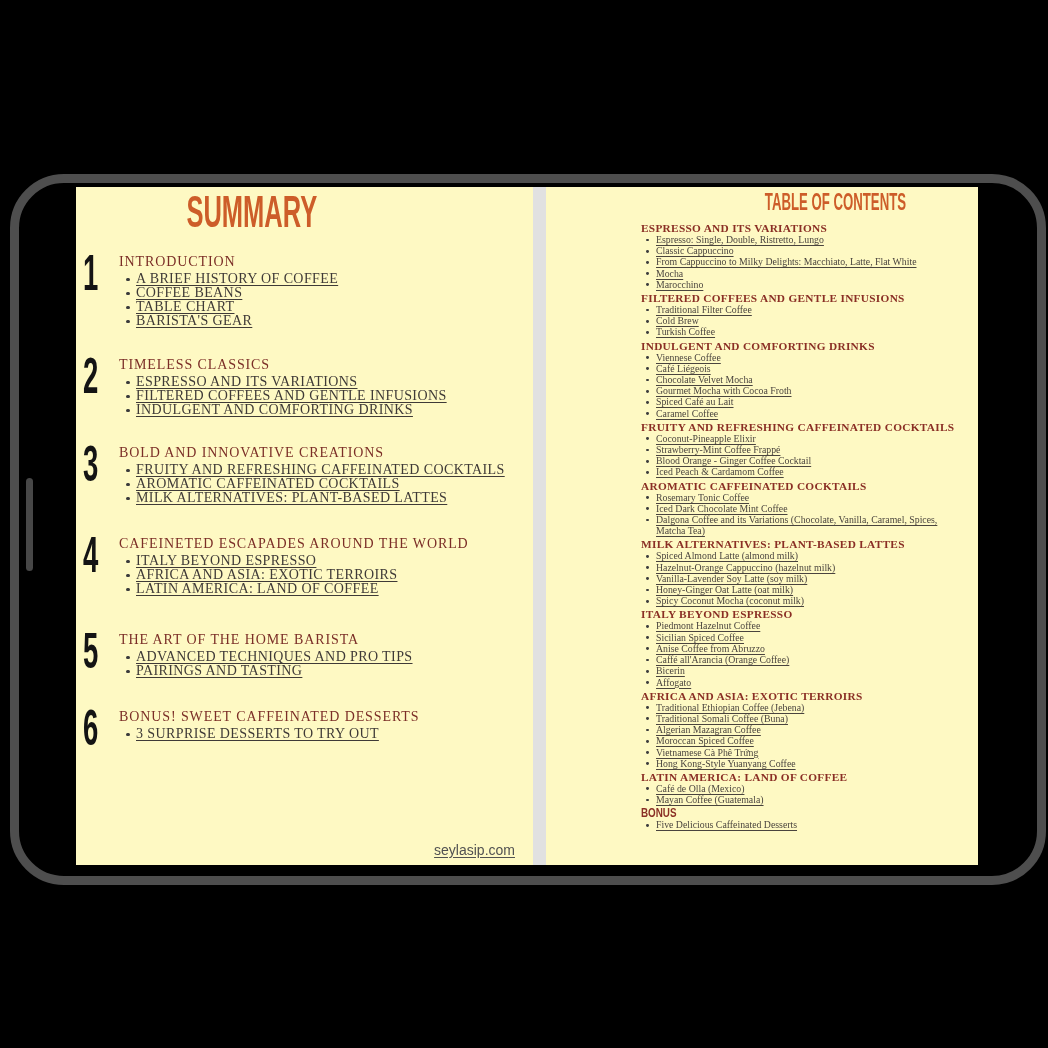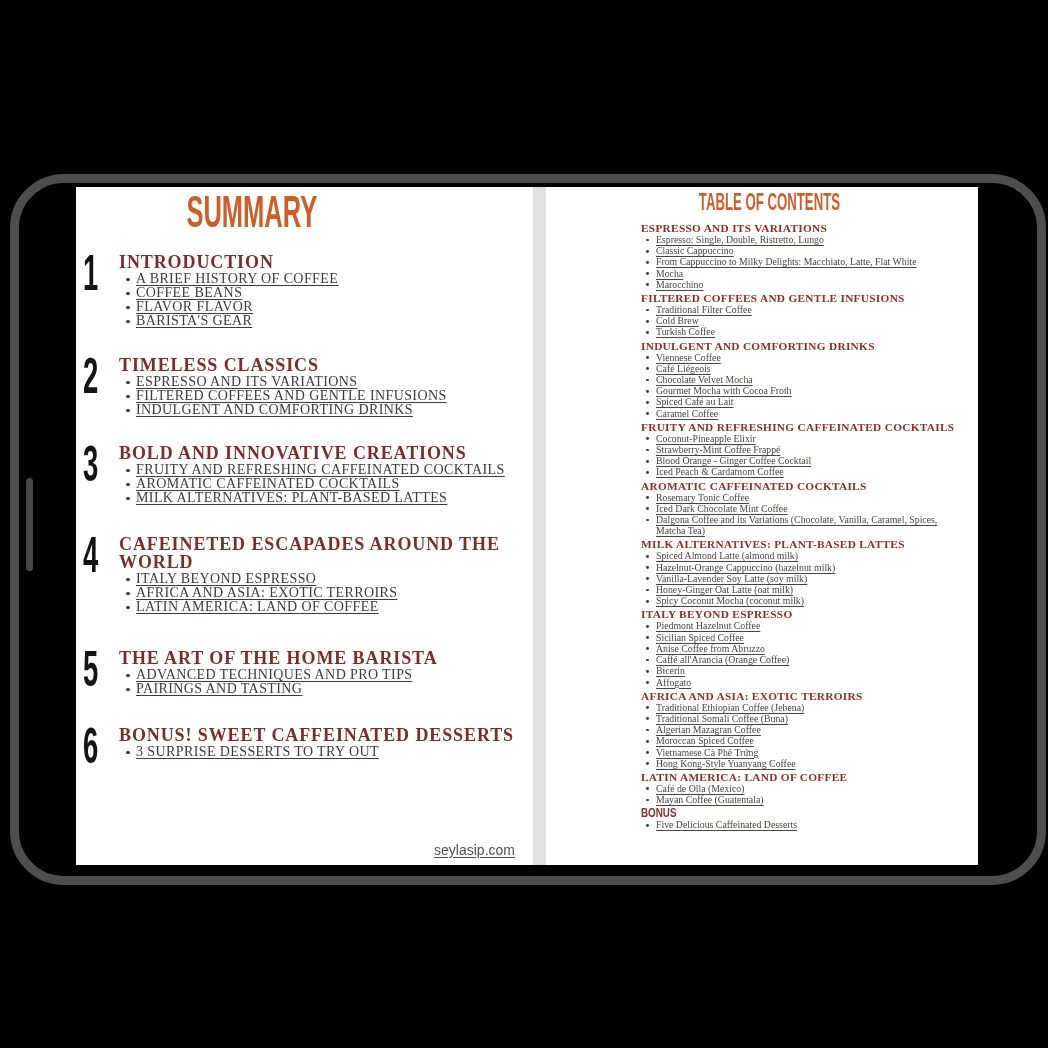--- a/index.html
+++ b/index.html
@@ -18,21 +18,21 @@
        font-family:"Liberation Serif", serif;}
 
   
   .device-frame{position:absolute;left:10px;top:174px;width:1036px;height:711px;
     border:9px solid var(--frame);border-radius:54px;background:#000;}
   .side-button{position:absolute;left:26px;top:478px;width:7px;height:93px;
     background:#474747;border-radius:4px;}
 
   
   .spread{position:absolute;left:76px;top:187px;width:902px;height:678px;
-    background:#ffffff;display:flex;}
+    background:#fef9c3;display:flex;}
   .page-left{position:relative;width:457px;height:100%;}
   .page-divider{width:13px;height:100%;background:var(--divider);}
   .page-right{position:relative;width:432px;height:100%;
     padding:0 14px 0 95px;}
 
   
   .summary-title-wrap{position:absolute;left:0;top:4px;width:352px;text-align:center;}
   .display-condensed{display:inline-block;font-family:"Liberation Sans",sans-serif;
     font-weight:700;color:var(--orange);transform:scaleX(0.58);transform-origin:center top;
     white-space:nowrap;letter-spacing:0;}
@@ -43,35 +43,35 @@
   .l-section:nth-of-type(1){padding-top:66px;}
   .l-section:nth-of-type(2){margin-top:28px;}
   .l-section:nth-of-type(3){margin-top:27px;}
   .l-section:nth-of-type(4){margin-top:30px;}
   .l-section:nth-of-type(5){margin-top:35px;}
   .l-section:nth-of-type(6){margin-top:30px;}
   .l-num{position:absolute;left:-36px;top:-5px;font-family:"Liberation Sans",sans-serif;
     font-weight:700;font-size:50px;line-height:50px;color:#141414;
     transform:scaleX(0.55);transform-origin:left top;}
   .l-section:nth-of-type(1) .l-num{top:61px;}
-  .l-head{font-size:18px;font-weight:700;letter-spacing:0.9px;
+  .l-head{font-size:14px;font-weight:400;letter-spacing:0.9px;
     color:var(--maroon-left);line-height:18px;font-style:normal;}
   .l-list{list-style:none;margin-top:1px;}
   .l-list li{position:relative;padding-left:17px;font-size:14px;letter-spacing:0.4px;
     line-height:14px;color:var(--link-left);text-decoration:underline;
     text-underline-offset:2px;cursor:pointer;}
   .l-list li::before{content:"";position:absolute;left:7px;top:5.5px;width:3.5px;height:3.5px;
     border-radius:50%;background:#3a3a3a;}
 
   .page-footer{position:absolute;right:18px;top:655px;
     font-family:"Liberation Sans",sans-serif;font-size:14px;color:var(--footer);
     text-decoration:underline;text-underline-offset:2px;cursor:pointer;}
 
   
-  .toc-title-wrap{margin-top:3px;text-align:left;height:26px;}
+  .toc-title-wrap{margin-top:3px;text-align:right;height:26px;}
   .toc-title-wrap .display-condensed{font-size:24px;line-height:24px;transform:scaleX(0.55);}
   .toc-sections{margin-top:6px;}
   .toc-head{font-size:11.3px;font-weight:700;letter-spacing:0.3px;
     color:var(--maroon-right);line-height:12px;margin-top:2px;}
   .toc-head.sans{font-family:"Liberation Sans",sans-serif;letter-spacing:0;
     transform:scaleX(0.82);transform-origin:left center;font-size:12px;}
   .toc-list{list-style:none;}
   .toc-list li{position:relative;padding-left:15px;font-size:9.8px;line-height:11.2px;
     color:var(--link-right);text-decoration:underline;text-underline-offset:1.5px;
     cursor:pointer;}
@@ -90,21 +90,21 @@
     <div class="summary-title-wrap">
       <span class="display-condensed">SUMMARY</span>
     </div>
     <div class="l-sections" id="left-sections">
         <div class="l-section">
           <div class="l-num">1</div>
           <div class="l-head">INTRODUCTION</div>
           <ul class="l-list">
             <li>A BRIEF HISTORY OF COFFEE</li>
             <li>COFFEE BEANS</li>
-            <li>FLAVOR FLAVOR</li>
+            <li>TABLE CHART</li>
             <li>BARISTA'S GEAR</li>
           </ul>
         </div>
         <div class="l-section">
           <div class="l-num">2</div>
           <div class="l-head">TIMELESS CLASSICS</div>
           <ul class="l-list">
             <li>ESPRESSO AND ITS VARIATIONS</li>
             <li>FILTERED COFFEES AND GENTLE INFUSIONS</li>
             <li>INDULGENT AND COMFORTING DRINKS</li>

